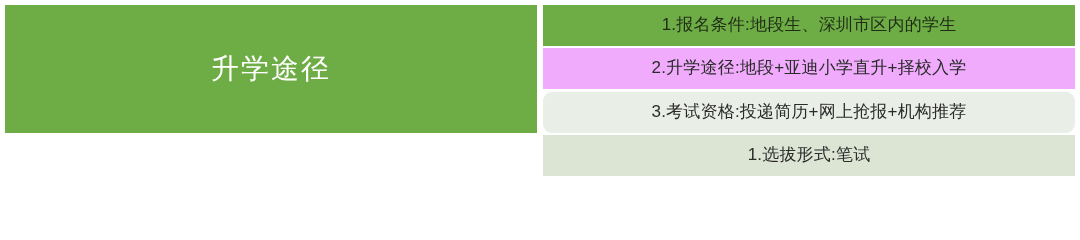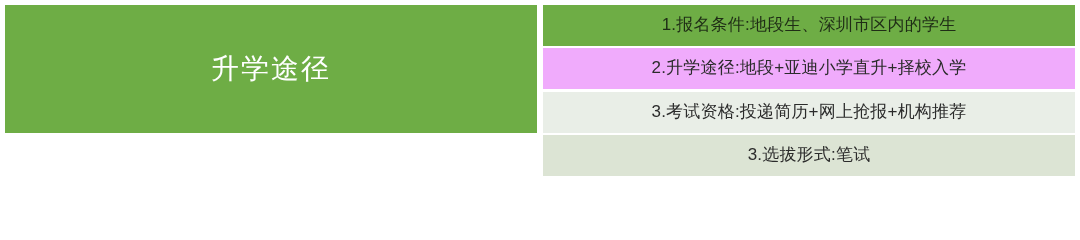--- a/index.html
+++ b/index.html
@@ -51,21 +51,21 @@
     left: 0;
     width: 532px;
     height: 41px;
     display: flex;
     align-items: center;
     justify-content: center;
     box-sizing: border-box;
   }
   .item-row.r0 { top: 0px;   background: #6ead45; }
   .item-row.r1 { top: 43px;  background: #f0abfc; }
-  .item-row.r2 { top: 87px;  background: #e9eee7; }
+  .item-row.r2 { top: 87px;  background: #e9eee7; border-radius: 9px; }
   .item-row.r3 { top: 130px; height: 41px; background: #dce4d4; }
   .item-text {
     font-size: 17px;
     color: #2b2b2b;
     line-height: 1.2;
     white-space: nowrap;
     letter-spacing: 0.2px;
   }
   .item-row.r0 .item-text {
     color: #1f2d16;
@@ -88,17 +88,17 @@
 
     <div class="item-row r1">
       <span class="item-text">2.升学途径:地段+亚迪小学直升+择校入学</span>
     </div>
 
     <div class="item-row r2">
       <span class="item-text">3.考试资格:投递简历+网上抢报+机构推荐</span>
     </div>
 
     <div class="item-row r3">
-      <span class="item-text">3.选拔形式:笔试</span>
+      <span class="item-text">1.选拔形式:笔试</span>
     </div>
 
   </div>
 </div>
 
 </body></html>

